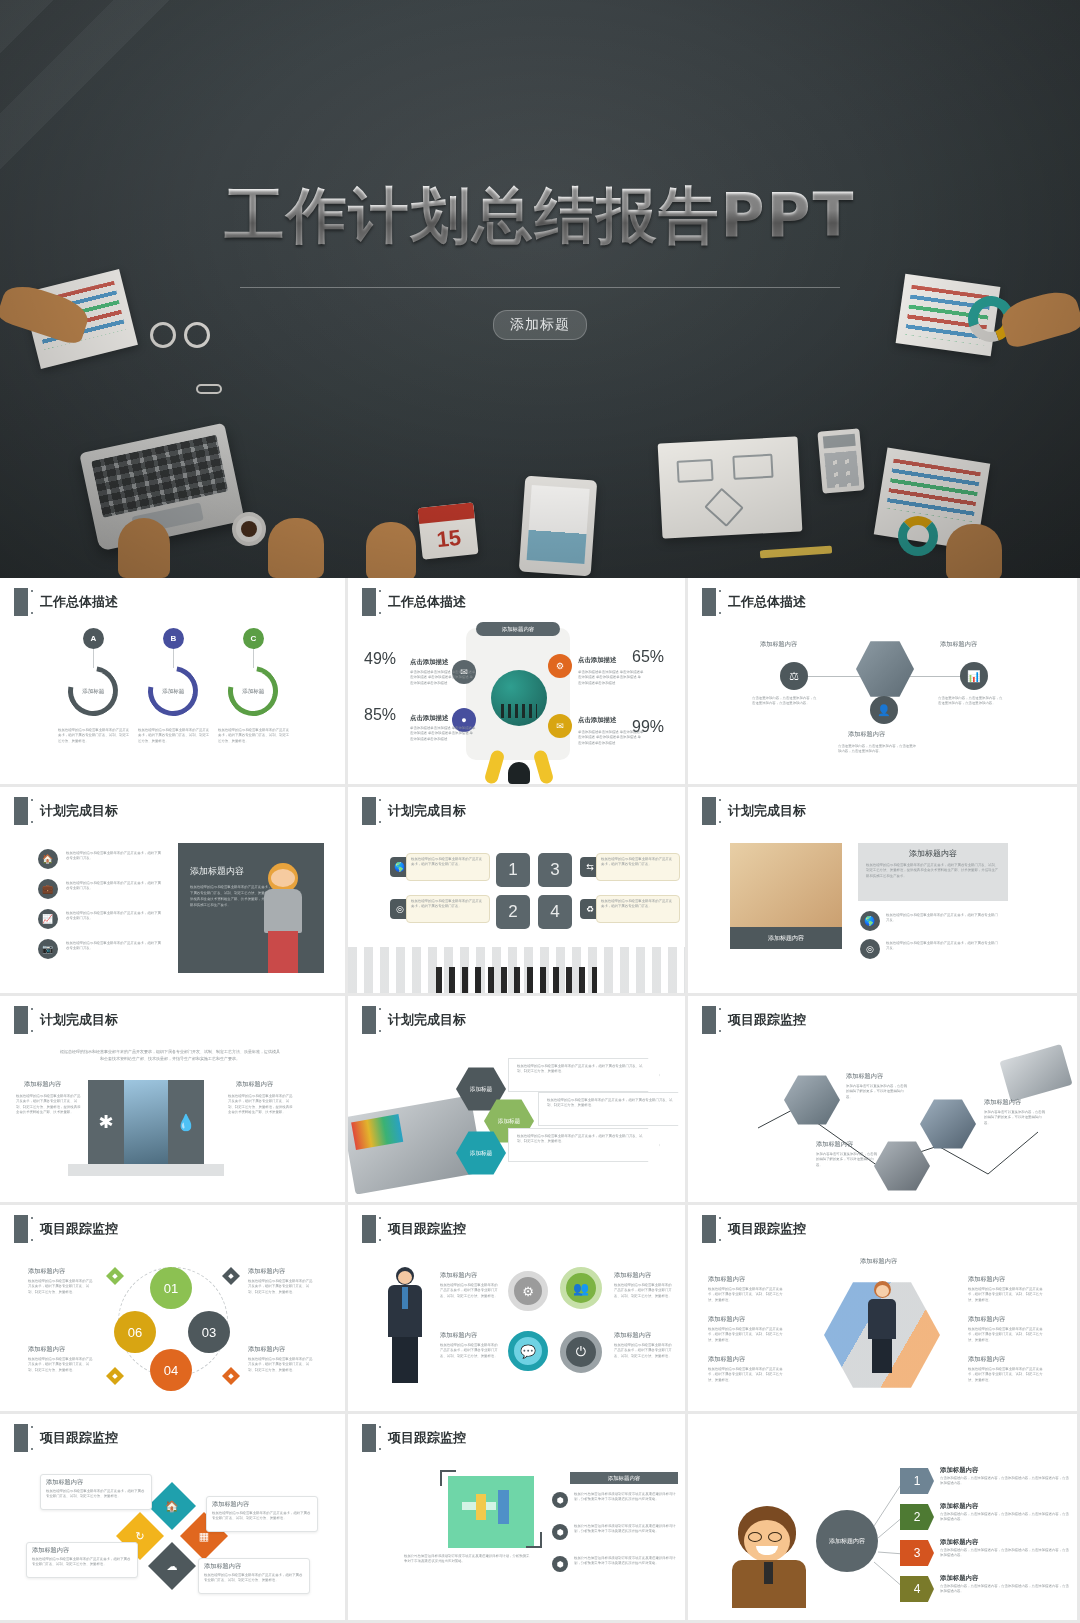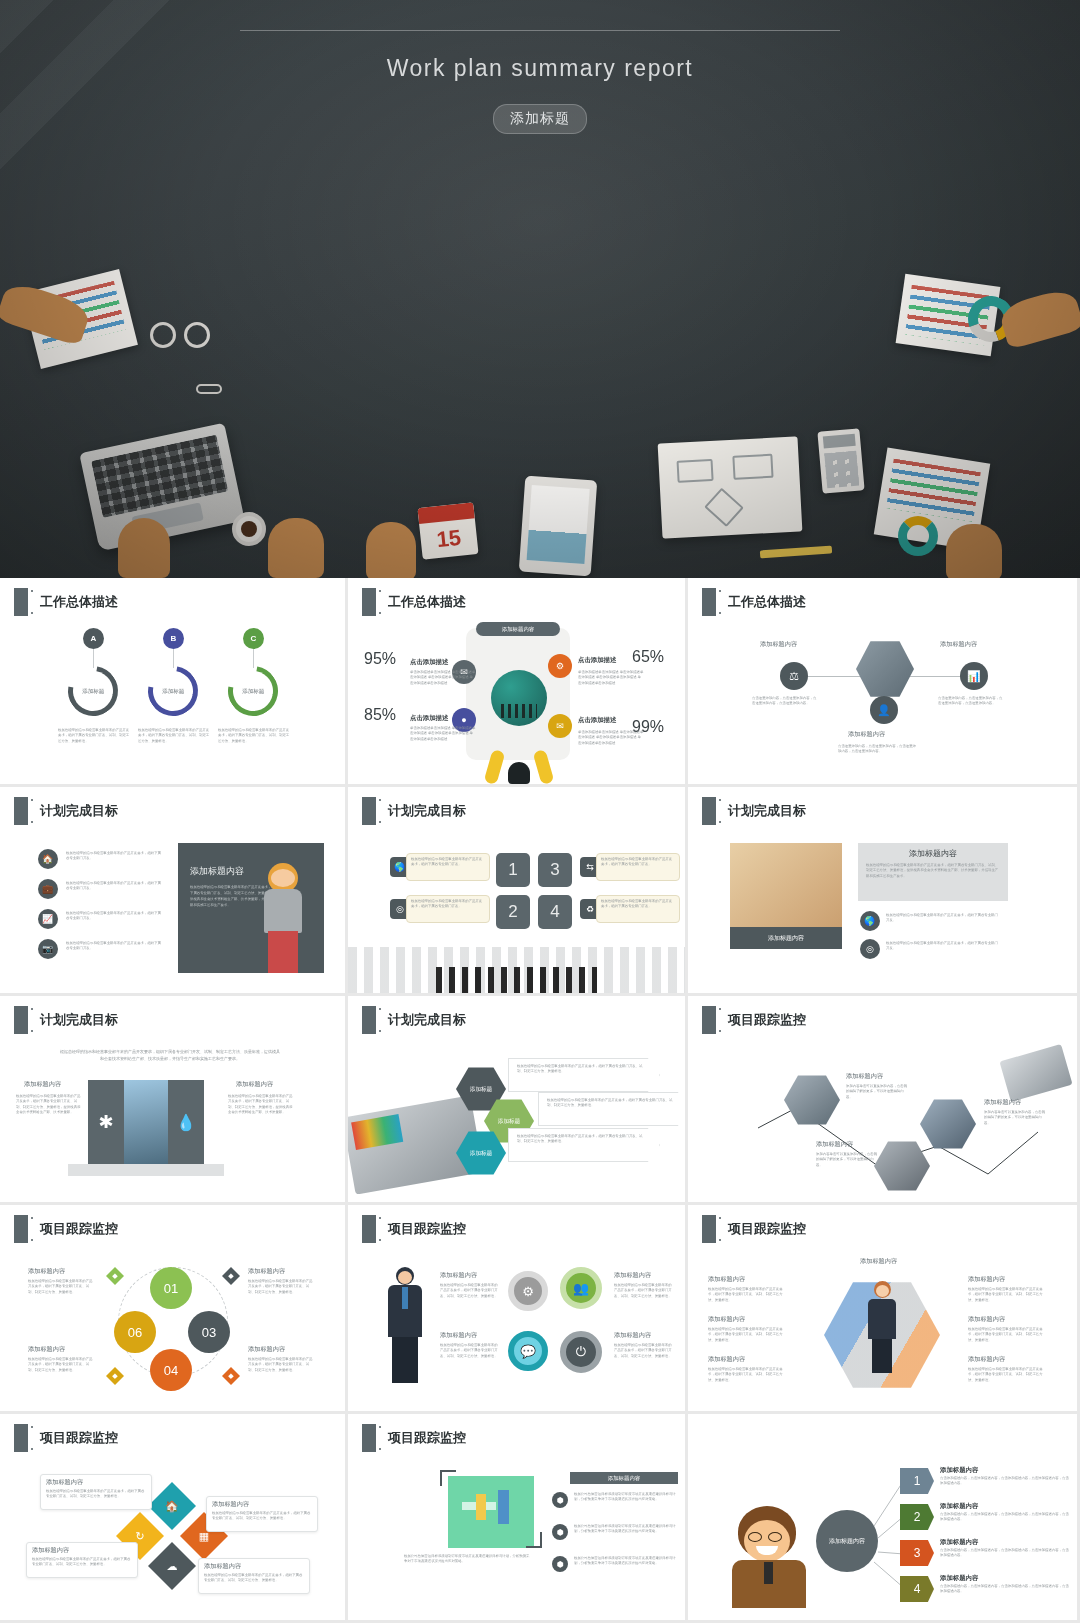--- a/index.html
+++ b/index.html
@@ -222,22 +222,22 @@
     <div class="hand h1"></div>
     <div class="hand h2"></div>
     <div class="hand h3"></div>
     <div class="hand h4"></div>
     <div class="hand h5"></div>
     <div class="hand h6"></div>
 
     <div class="hero-vig"></div>
 
     <div class="hero-content">
+      <div class="hero-title">工作计划总结报告PPT</div>
       <div class="hero-rule"></div>
-      <div class="hero-sub">Work plan summary report</div>
       <div class="hero-badge">添加标题</div>
     </div>
   </div>
 
   <div class="grid">
 
     <div class="thumb">
       <div class="thumb-inner">
         <div class="sl-title-wrap">
           <div class="sl-tab"></div>
@@ -280,21 +280,21 @@
           <div class="globe"></div>
           <div class="yellowman">
               <div class="ymhead"></div>
             </div>
 
           <div class="bub" style="left:104px;top:42px;background:#5b666b;">✉</div>
           <div class="bub" style="left:200px;top:36px;background:#e0671f;">⚙</div>
           <div class="bub" style="left:104px;top:90px;background:#474f9e;">●</div>
           <div class="bub" style="left:200px;top:96px;background:#d8a512;">✉</div>
 
-          <div class="pct" style="left:16px;top:32px;">95%</div>
+          <div class="pct" style="left:16px;top:32px;">49%</div>
           <div class="lbl-b" style="position:absolute;left:62px;top:40px;">点击添加描述</div>
           <div class="lorem" style="position:absolute;left:62px;top:52px;width:66px;">单击添加描述单击添加描述 单击添加描述单击添加描述 单击添加描述单击添加描述 单击添加描述单击添加描述</div>
 
           <div class="pct" style="left:16px;top:88px;">85%</div>
           <div class="lbl-b" style="position:absolute;left:62px;top:96px;">点击添加描述</div>
           <div class="lorem" style="position:absolute;left:62px;top:108px;width:66px;">单击添加描述单击添加描述 单击添加描述单击添加描述 单击添加描述单击添加描述 单击添加描述单击添加描述</div>
 
           <div class="pct" style="left:284px;top:30px;">65%</div>
           <div class="lbl-b" style="position:absolute;left:230px;top:38px;">点击添加描述</div>
           <div class="lorem" style="position:absolute;left:230px;top:52px;width:66px;">单击添加描述单击添加描述 单击添加描述单击添加描述 单击添加描述单击添加描述 单击添加描述单击添加描述</div>

